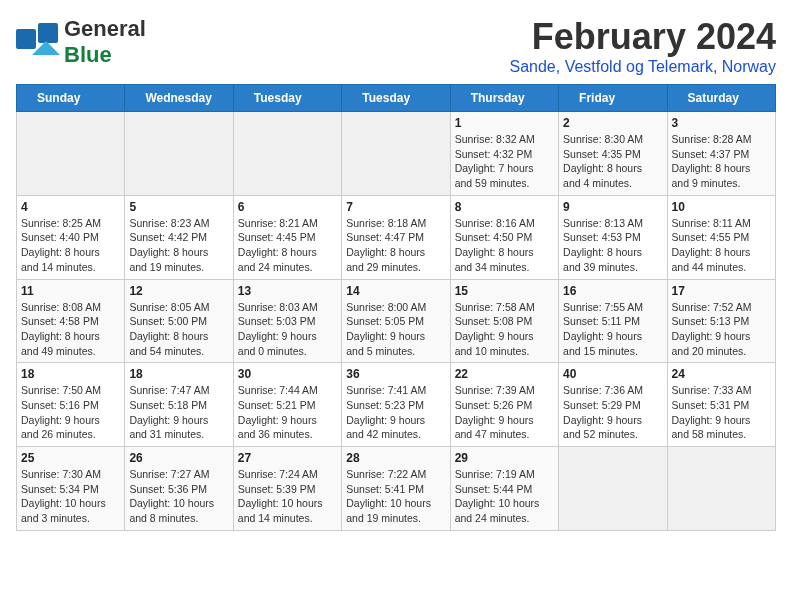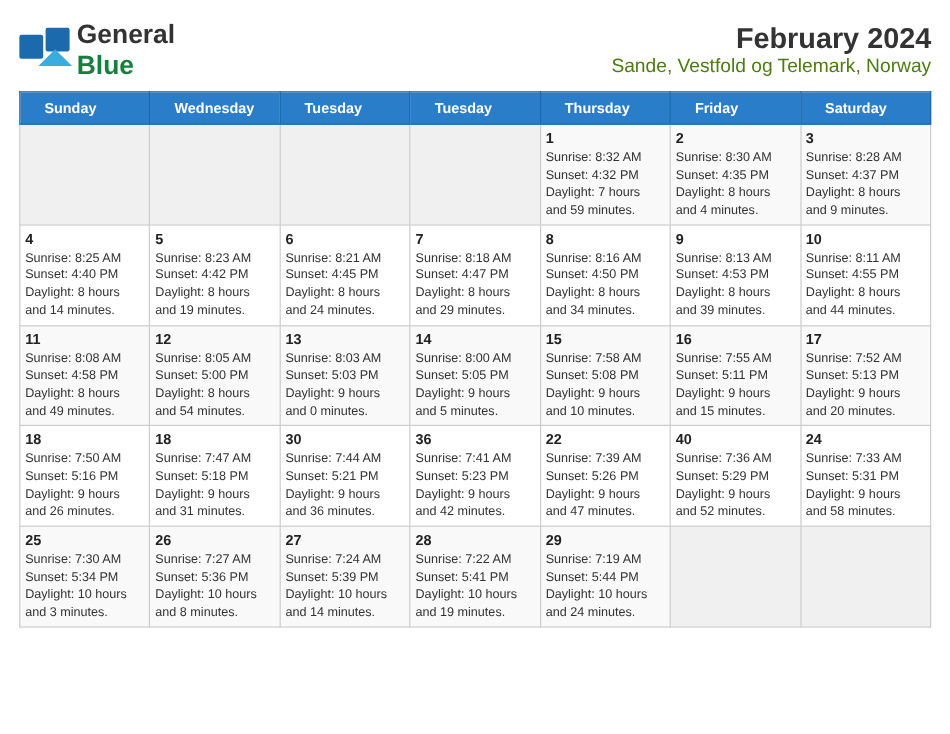--- a/index.html
+++ b/index.html
@@ -6,39 +6,39 @@
     body {
       font-family: Arial, sans-serif;
       background: #fff;
       width: 792px;
       min-height: 612px;
       padding: 16px;
     }
     .header-area {
       display: flex;
       justify-content: space-between;
-      align-items: center;
+      align-items: flex-start;
       margin-bottom: 8px;
     }
     .logo {
       display: flex;
       flex-direction: column;
       align-items: flex-start;
     }
     .title-block {
       text-align: right;
     }
     .month-title {
-      font-size: 24px;
+      font-size: 36px;
       font-weight: bold;
       color: #333;
     }
     .location-title {
       font-size: 16px;
-      color: #4d7c0f;
+      color: #1d4ed8;
     }
     .calendar-table {
       width: 100%;
       border-collapse: collapse;
       font-size: 11px;
     }
     .calendar-table thead th {
       background-color: #2a7dc9;
       color: #fff;
       padding: 6px 20px;

